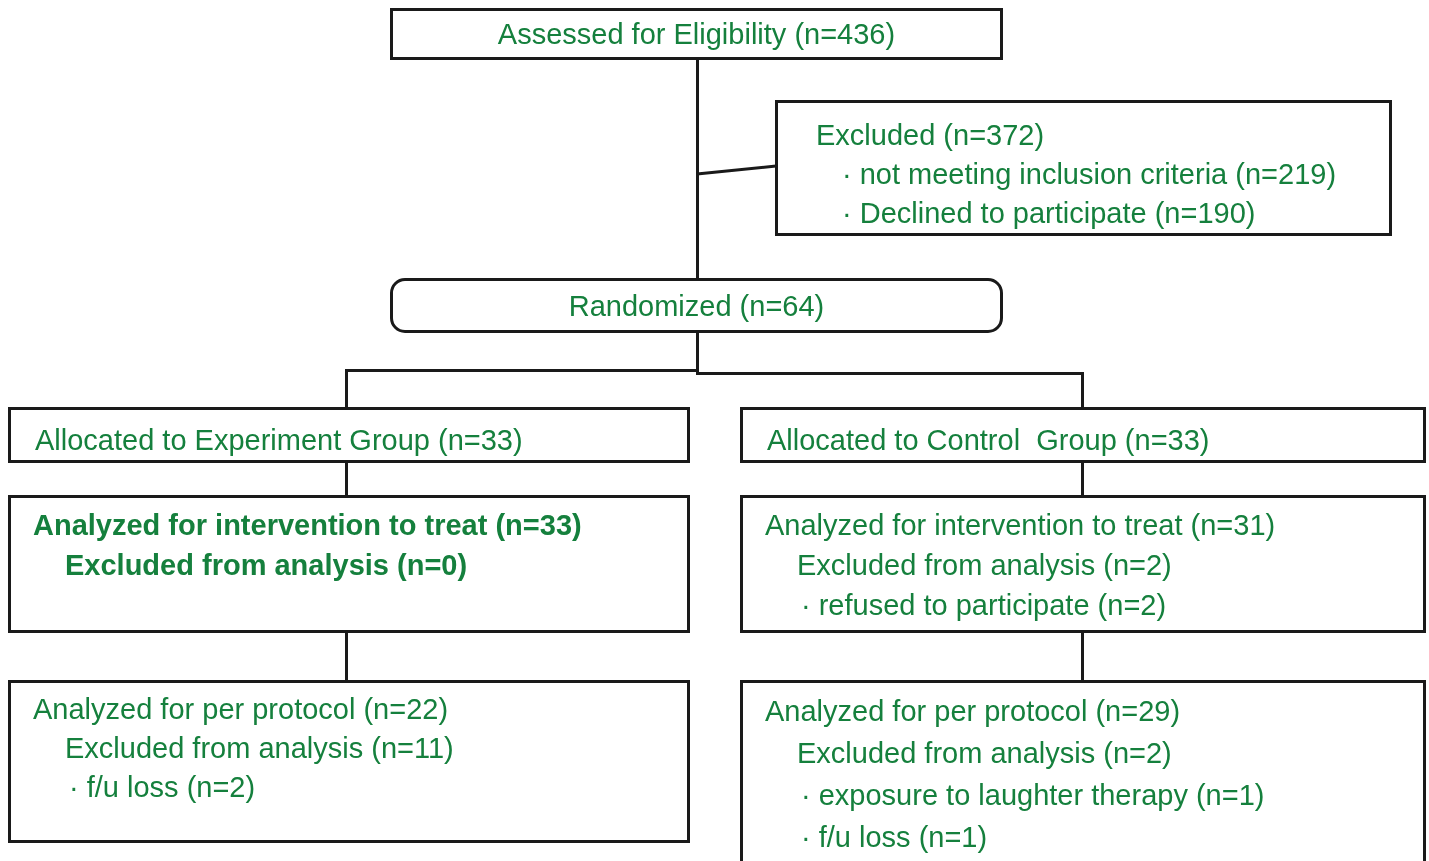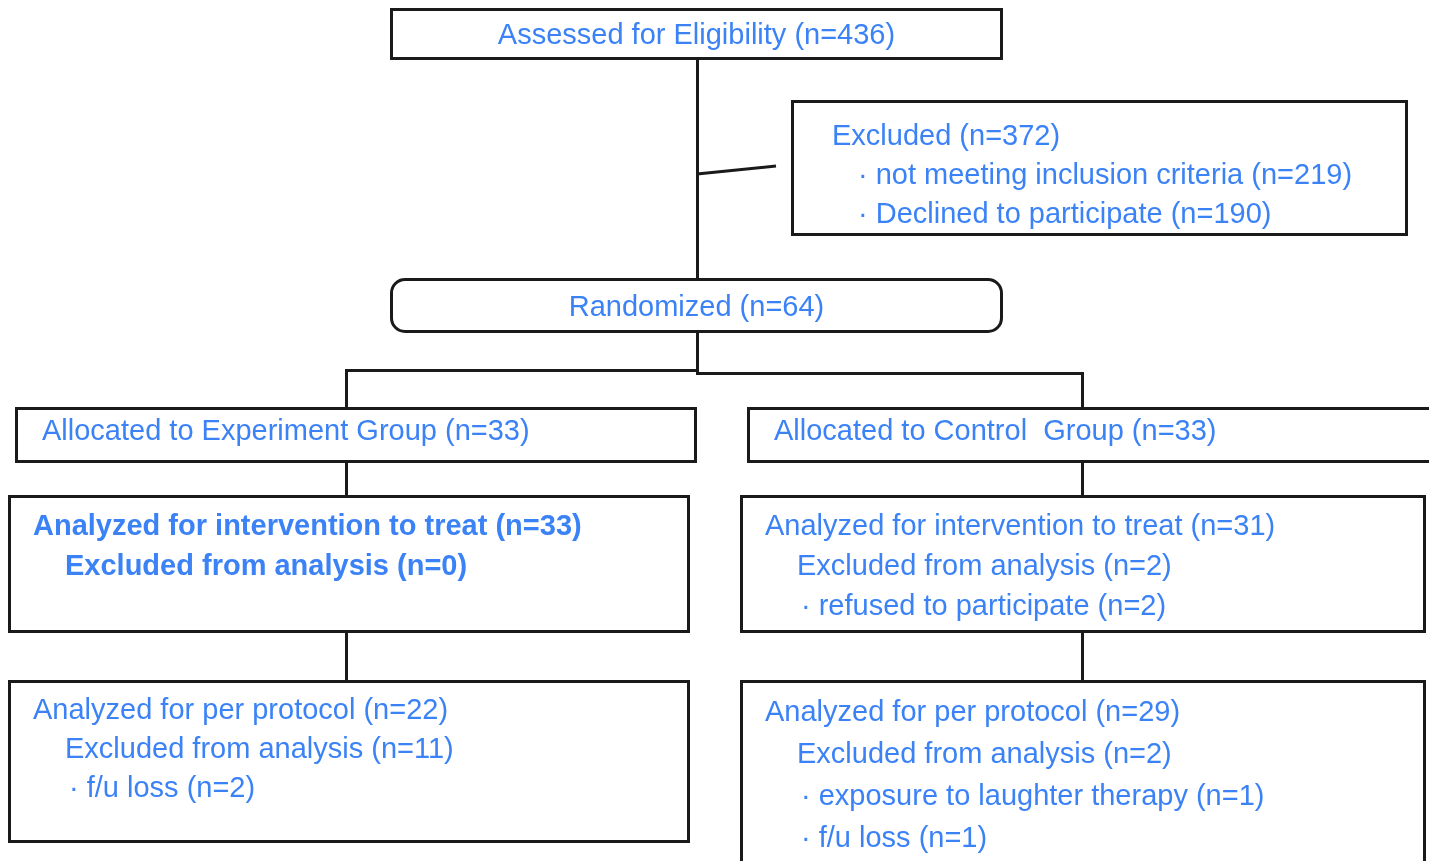--- a/index.html
+++ b/index.html
@@ -26,39 +26,37 @@
   .connectors line {
     stroke: #1a1a1a;
     stroke-width: 3;
   }
   .box {
     position: absolute;
     box-sizing: border-box;
     background: #ffffff;
     border: 3px solid #1a1a1a;
     font-size: 29px;
-    color: #3b82f6;
+    color: #15803d;
   }
   .center-box {
     display: flex;
     align-items: center;
     justify-content: center;
   }
   .left-box {
     display: flex;
-    align-items: flex-start;
+    align-items: flex-end;
     padding-left: 24px;
-    margin-left: 7px;
   }
   .multi-box {
     padding: 7px 4px 0 22px;
   }
   .excluded-box {
     padding: 13px 4px 0 38px;
-    margin-left: 16px;
   }
   .line {
     line-height: 40px;
     white-space: pre-wrap;
   }
   .excluded-box .line { line-height: 39px; }
   .pp-left .line { line-height: 39px; }
   .pp-right .line { line-height: 42px; }
   .indent-1 { padding-left: 32px; }
   .indent-2 { padding-left: 36px; }

